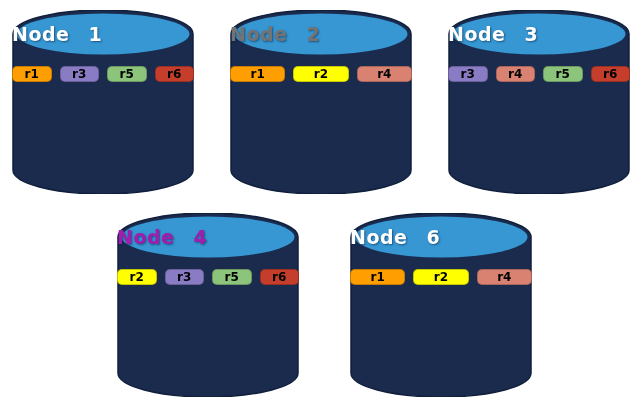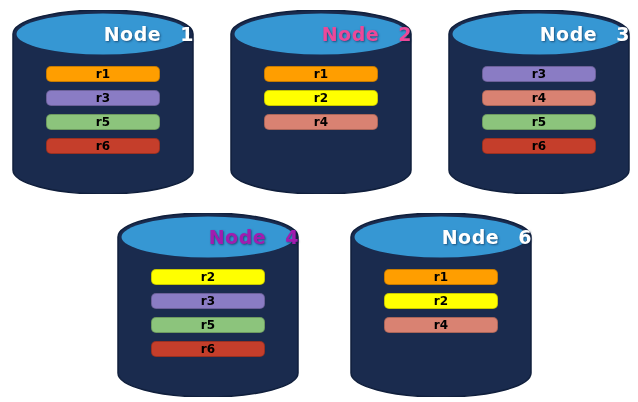--- a/index.html
+++ b/index.html
@@ -29,35 +29,34 @@
   .cyl-svg {
     position: absolute;
     left: 0; top: 0;
     width: 100%; height: 100%;
     display: block;
   }
   .node-title {
     position: absolute;
     top: 13px;
     left: 0; right: 0;
-    text-align: right;
+    text-align: left;
     font-size: 19px;
     font-weight: bold;
     letter-spacing: 0.5px;
     word-spacing: 12px;
     color: #ffffff;
     text-shadow: 1px 1px 2px rgba(10, 30, 60, 0.55);
     white-space: nowrap;
   }
   .shards {
     position: absolute;
     top: 56px;
     left: 0; right: 0;
     display: flex;
-    flex-direction: column;
     align-items: center;
     gap: 8px;
   }
   .shard-bar {
     box-sizing: border-box;
     width: 114px;
     height: 16px;
     border-radius: 5px;
     border: 1px solid rgba(0, 0, 0, 0.22);
     text-align: center;
@@ -82,21 +81,21 @@
         <div class="shard-bar" style="background: rgb(138, 124, 196); color: rgb(0, 0, 0);">r3</div>
         <div class="shard-bar" style="background: rgb(140, 196, 124); color: rgb(0, 0, 0);">r5</div>
         <div class="shard-bar" style="background: rgb(197, 62, 43); color: rgb(0, 0, 0);">r6</div>
       </div>
   </div>
     <div class="node node-2">
     <svg class="cyl-svg" viewBox="0 0 182 184" preserveAspectRatio="none">
       <path class="cyl-body" d="M1,24 A90,24 0 0 1 181,24 L181,160 A90,24 0 0 1 1,160 Z" stroke-width="1.5" fill="#1A2B4E" stroke="#101F3C"></path>
       <ellipse class="cyl-top" cx="91" cy="24" rx="86.5" ry="20.5" fill="#3697D3"></ellipse>
     </svg>
-    <div class="node-title" style="color: #ec4899;">Node 2</div>
+    <div class="node-title" style="color: #737373;">Node 2</div>
     <div class="shards">
         <div class="shard-bar" style="background: rgb(255, 158, 0); color: rgb(0, 0, 0);">r1</div>
         <div class="shard-bar" style="background: rgb(255, 255, 0); color: rgb(0, 0, 0);">r2</div>
         <div class="shard-bar" style="background: rgb(217, 130, 114); color: rgb(0, 0, 0);">r4</div>
       </div>
   </div>
     <div class="node node-3">
     <svg class="cyl-svg" viewBox="0 0 182 184" preserveAspectRatio="none">
       <path class="cyl-body" d="M1,24 A90,24 0 0 1 181,24 L181,160 A90,24 0 0 1 1,160 Z" stroke-width="1.5" fill="#1A2B4E" stroke="#101F3C"></path>
       <ellipse class="cyl-top" cx="91" cy="24" rx="86.5" ry="20.5" fill="#3697D3"></ellipse>

